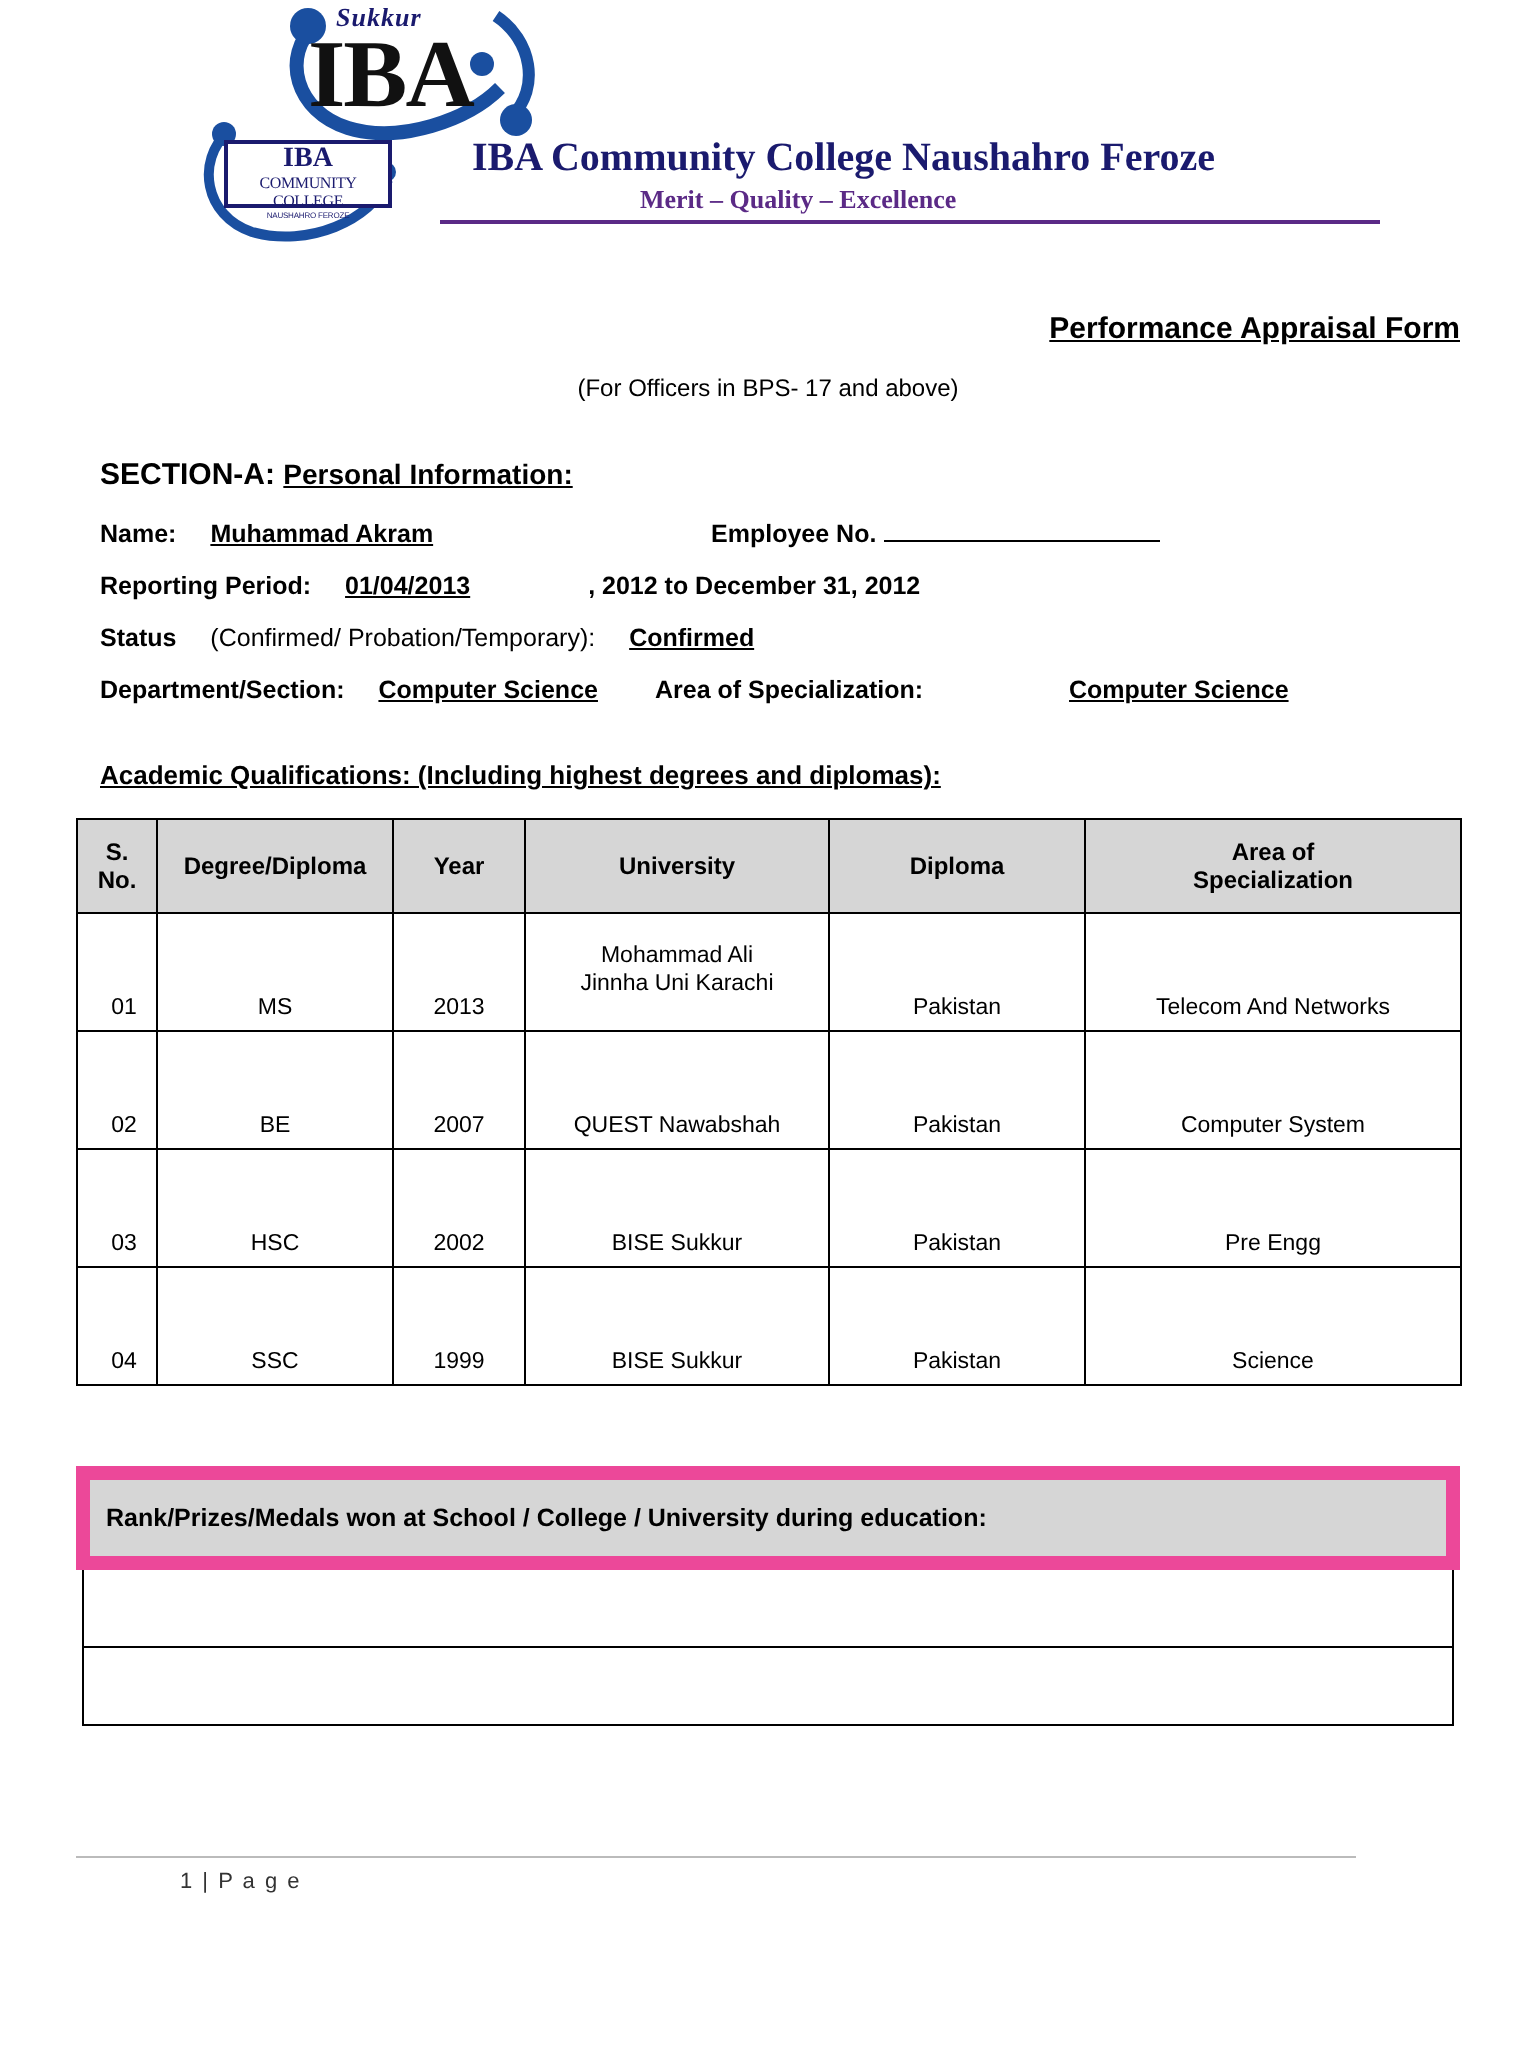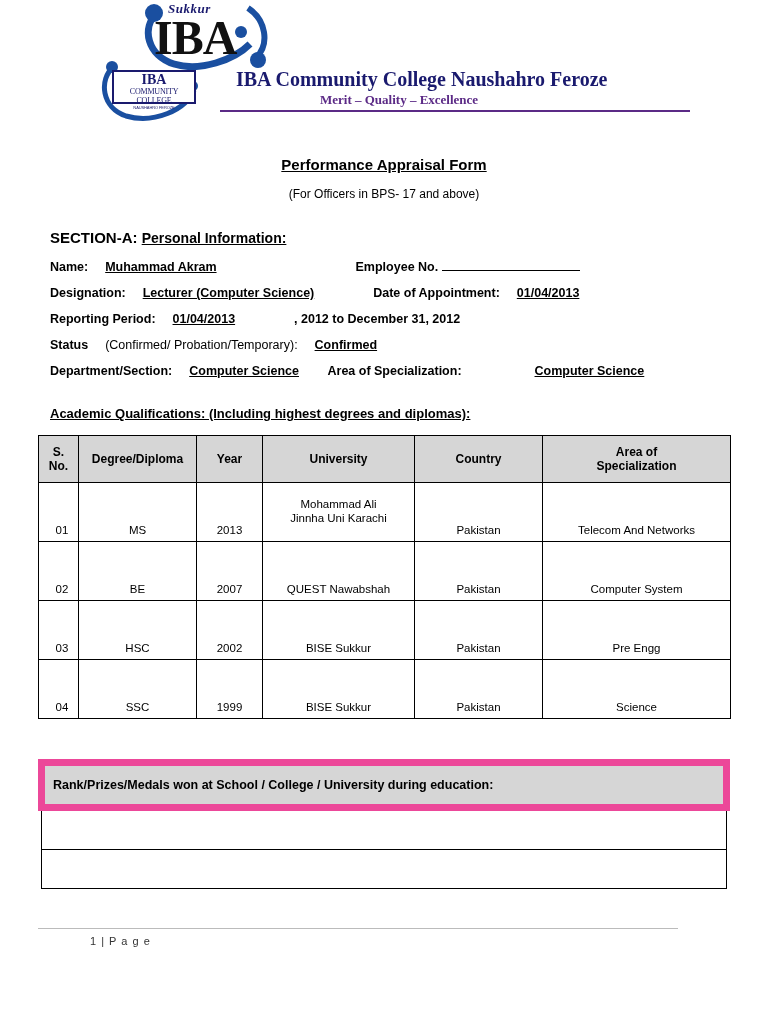--- a/index.html
+++ b/index.html
@@ -130,21 +130,21 @@
     position: absolute;
     left: 182px;
     top: 110px;
     width: 470px;
     height: 2px;
     background: #5b2a86;
   }
 
   
   .form-title {
-    text-align: center;
+    text-align: right;
     margin-top: 26px;
     font-size: 15px;
     font-weight: bold;
     text-decoration: underline;
   }
   .form-subtitle {
     text-align: center;
     margin-top: 14px;
     font-size: 12px;
   }
@@ -312,29 +312,20 @@
 
   <div class="field-row">
     <span>Name:</span>
     <span class="gap-s"></span>
     <span class="u">Muhammad Akram</span>
     <span class="gap-xl"></span><span class="gap-xl"></span>
     <span>Employee No.</span>
     <span class="spacer-line" style="width:138px;"></span>
   </div>
 
-  <div class="field-row">
-    <span>Designation:</span>
-    <span class="gap-s"></span>
-    <span class="u">Lecturer (Computer Science)</span>
-    <span class="gap-l"></span>
-    <span>Date of Appointment:</span>
-    <span class="gap-s"></span>
-    <span class="u">01/04/2013</span>
-  </div>
 
   <div class="field-row">
     <span>Reporting Period:</span>
     <span class="gap-s"></span>
     <span class="u">01/04/2013</span>
     <span class="gap-l"></span>
     <span>, 2012 to December 31, 2012</span>
   </div>
 
   <div class="field-row">
@@ -365,21 +356,21 @@
       <col class="col-uni">
         <col class="col-country">
         <col class="col-spec">
     </colgroup>
     <thead>
       <tr>
         <th>S.<br>No.</th>
         <th>Degree/Diploma</th>
         <th>Year</th>
         <th>University</th>
-        <th>Country</th>
+        <th>Diploma</th>
         <th>Area of<br>Specialization</th>
       </tr>
     </thead>
     <tbody>
       <tr>
         <td class="sno">01</td>
         <td>MS</td>
         <td>2013</td>
         <td style="vertical-align:middle;">Mohammad Ali<br>Jinnha Uni Karachi</td>
         <td>Pakistan</td>

